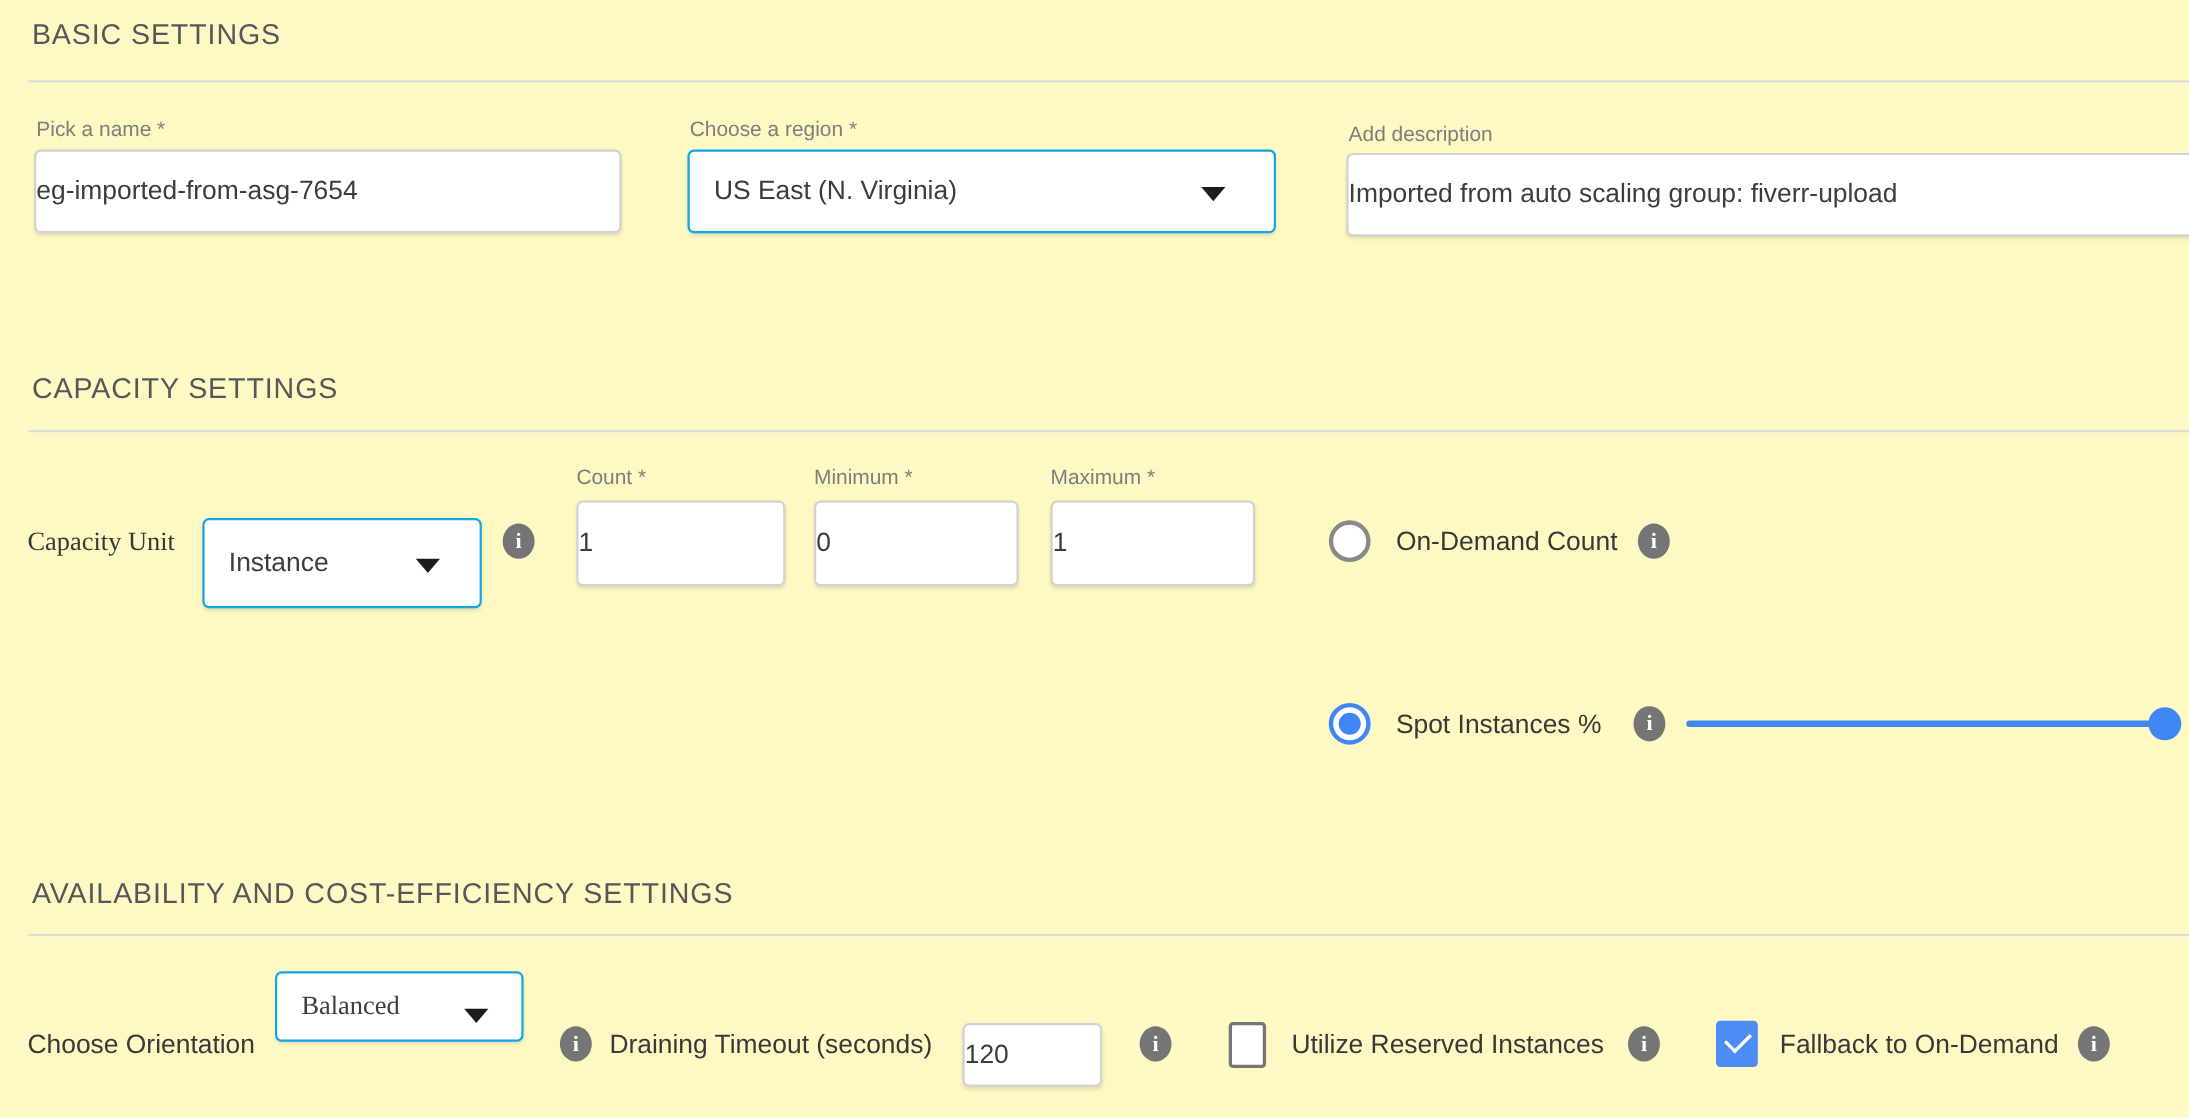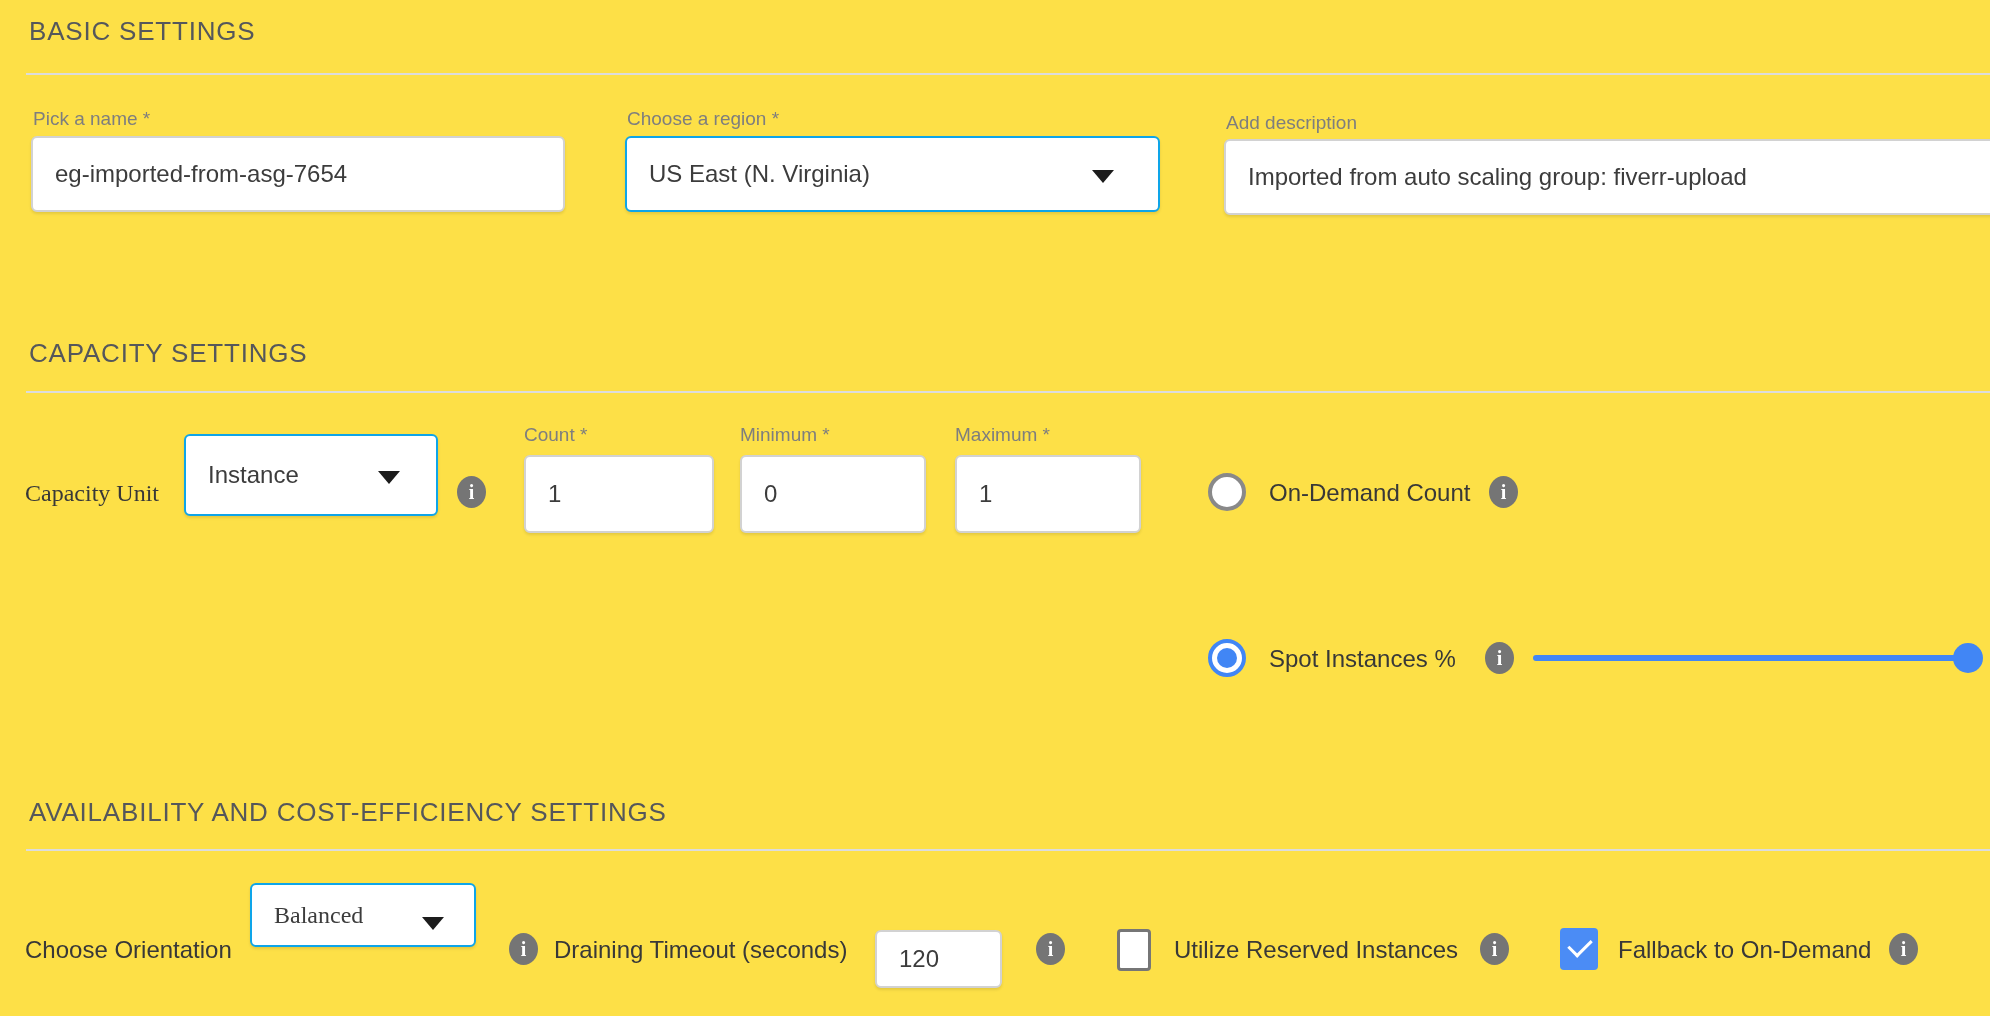--- a/index.html
+++ b/index.html
@@ -1,20 +1,20 @@
 <!DOCTYPE html>
 <html><head>
 <meta charset="utf-8">
 <style>
   * { margin:0; padding:0; box-sizing:border-box; }
   html,body { background:#ffffff; }
   body { font-family:"Liberation Sans","DejaVu Sans",sans-serif; }
   .screen{
     position:relative; width:1990px; height:1016px;
-    background:#fde047; overflow:hidden;
+    background:#fef9c3; overflow:hidden;
   }
   .section-title{
     position:absolute; left:29px;
     font-size:26px; letter-spacing:0.8px; color:#55575b; font-weight:400;
     white-space:nowrap;
   }
   .divider{
     position:absolute; left:26px; right:0; height:2px; background:#dcdcdc;
   }
   .field-label{
@@ -22,21 +22,21 @@
   }
   .row-label{
     position:absolute; font-size:24px; color:#383838; white-space:nowrap;
     line-height:28px;
   }
   .text-input{
     position:absolute; background:#fff;
     border:2px solid #d2d2d2; border-radius:6px;
     box-shadow:0 2px 3px rgba(0,0,0,0.10);
     font-family:inherit; font-size:24px; color:#3c3c3c;
-    padding-left:22px; outline:none;
+    outline:none;
   }
   .select-box{
     position:absolute; background:#fff;
     border:2px solid #0ea5e9; border-radius:6px;
     box-shadow:0 2px 3px rgba(0,0,0,0.10);
     display:flex; align-items:center;
     font-size:24px; color:#3c3c3c; padding-left:22px;
     cursor:pointer;
   }
   .select-box .caret{
@@ -101,21 +101,21 @@
     <span class="caret" style="right:44px; top:32px;"></span>
   </div>
 
   <div class="field-label" style="left:1226px; top:112px;">Add description</div>
   <input class="text-input" style="left: 1224px; top: 139px; width: 800px; height: 76px;" value="Imported from auto scaling group: fiverr-upload">
 
   <div class="section-title" style="top:338px;">CAPACITY SETTINGS</div>
   <div class="divider" style="top:391px;"></div>
 
   <div class="row-label" style="left:25px; top:479px;font-family:Liberation Serif, serif;">Capacity Unit</div>
-  <div class="select-box" style="left:184px; top:434px; width:254px; height:82px;text-align:right;">
+  <div class="select-box" style="left:184px; top:471px; width:254px; height:82px;text-align:right;">
     <span>Instance</span>
     <span class="caret" style="right:36px; top:35px;"></span>
   </div>
   <div class="info" style="left:457px; top:476px;"></div>
 
   <div class="field-label" style="left:524px; top:424px;">Count *</div>
   <input class="text-input" style="left: 524px; top: 455px; width: 190px; height: 78px;" value="1">
 
   <div class="field-label" style="left:740px; top:424px;">Minimum *</div>
   <input class="text-input" style="left: 740px; top: 455px; width: 186px; height: 78px;" value="0">

